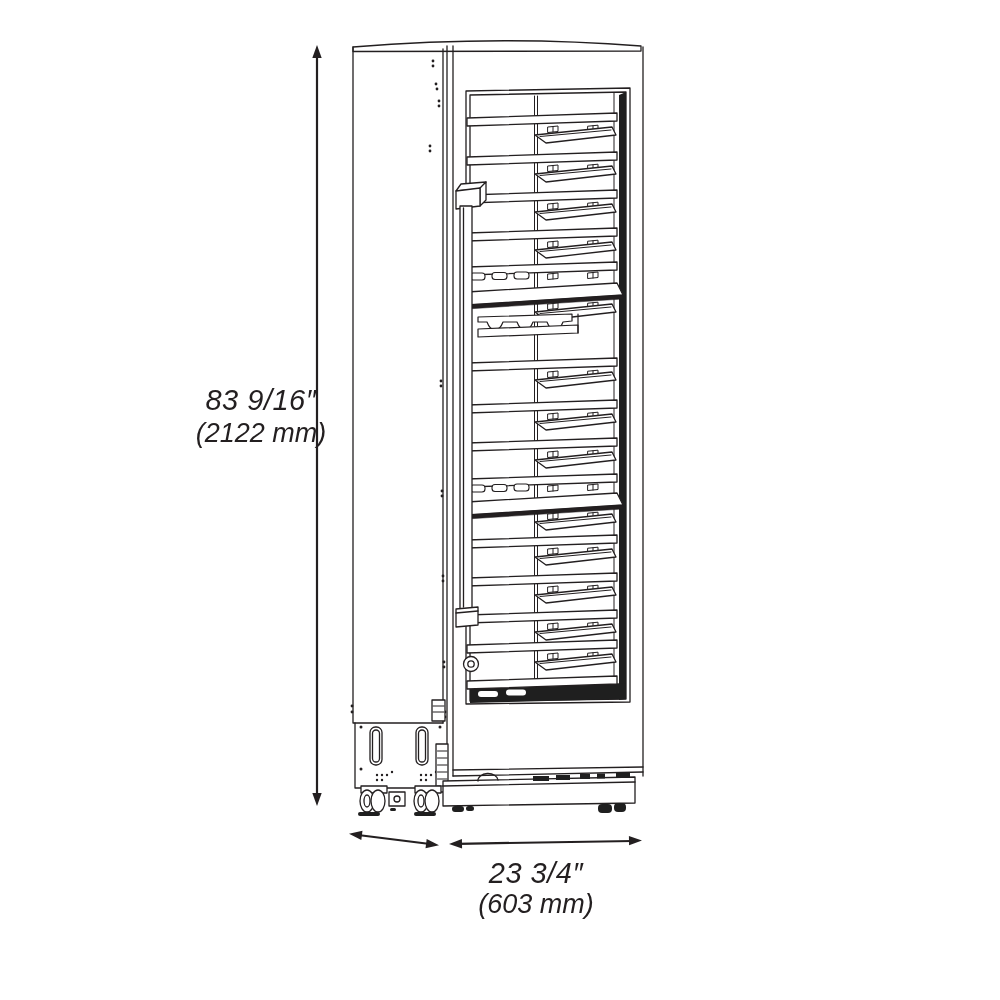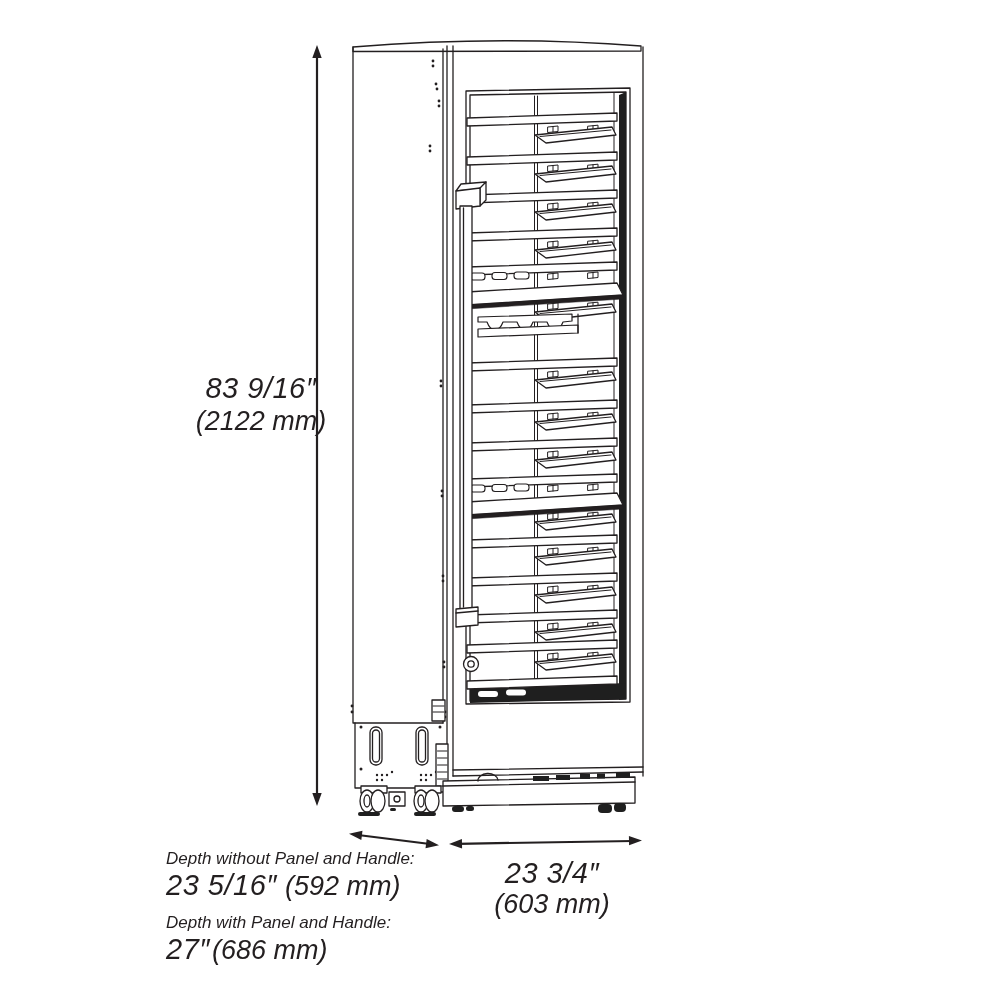--- a/index.html
+++ b/index.html
@@ -299,34 +299,24 @@
       </g>
       <g>
         <line x1="458" y1="843.8" x2="633" y2="841"></line>
         <polygon points="449,844 462.1,848.5 461.9,839.1" fill="#231f20" stroke="none"></polygon>
         <polygon points="642,840.4 629.1,845.3 628.9,835.9" fill="#231f20" stroke="none"></polygon>
       </g>
     </g>
   </g>
 </svg>
 
-<div class="label center" style="left:163px;top:372px;width:196px;">
+<div class="label center" style="left:163px;top:384px;width:196px;">
   <div class="dim-big">83 9/16″</div>
   <div class="dim-small" style="margin-top:4px">(2122 mm)</div>
 </div>
 
-<div class="label center" style="left:457px;top:857px;width:190px;">
+<div class="label center" style="left:441px;top:857px;width:190px;">
   <div class="dim-big">23 3/4″</div>
   <div class="dim-small" style="margin-top:2px">(603 mm)</div>
 </div>
 
-<div class="label" style="left:166px;top:849px;">
-  <div class="cap">Depth without Panel and Handle:</div>
-  <div class="valline">
-    <span class="dim-big">23 5/16″</span><span class="dim-small gap">(592 mm)</span>
-  </div>
-  <div class="cap mt">Depth with Panel and Handle:</div>
-  <div class="valline">
-    <span class="dim-big">27″</span><span class="dim-small nogap">(686 mm)</span>
-  </div>
+
 </div>
 
-</div>
-
 </body></html>

